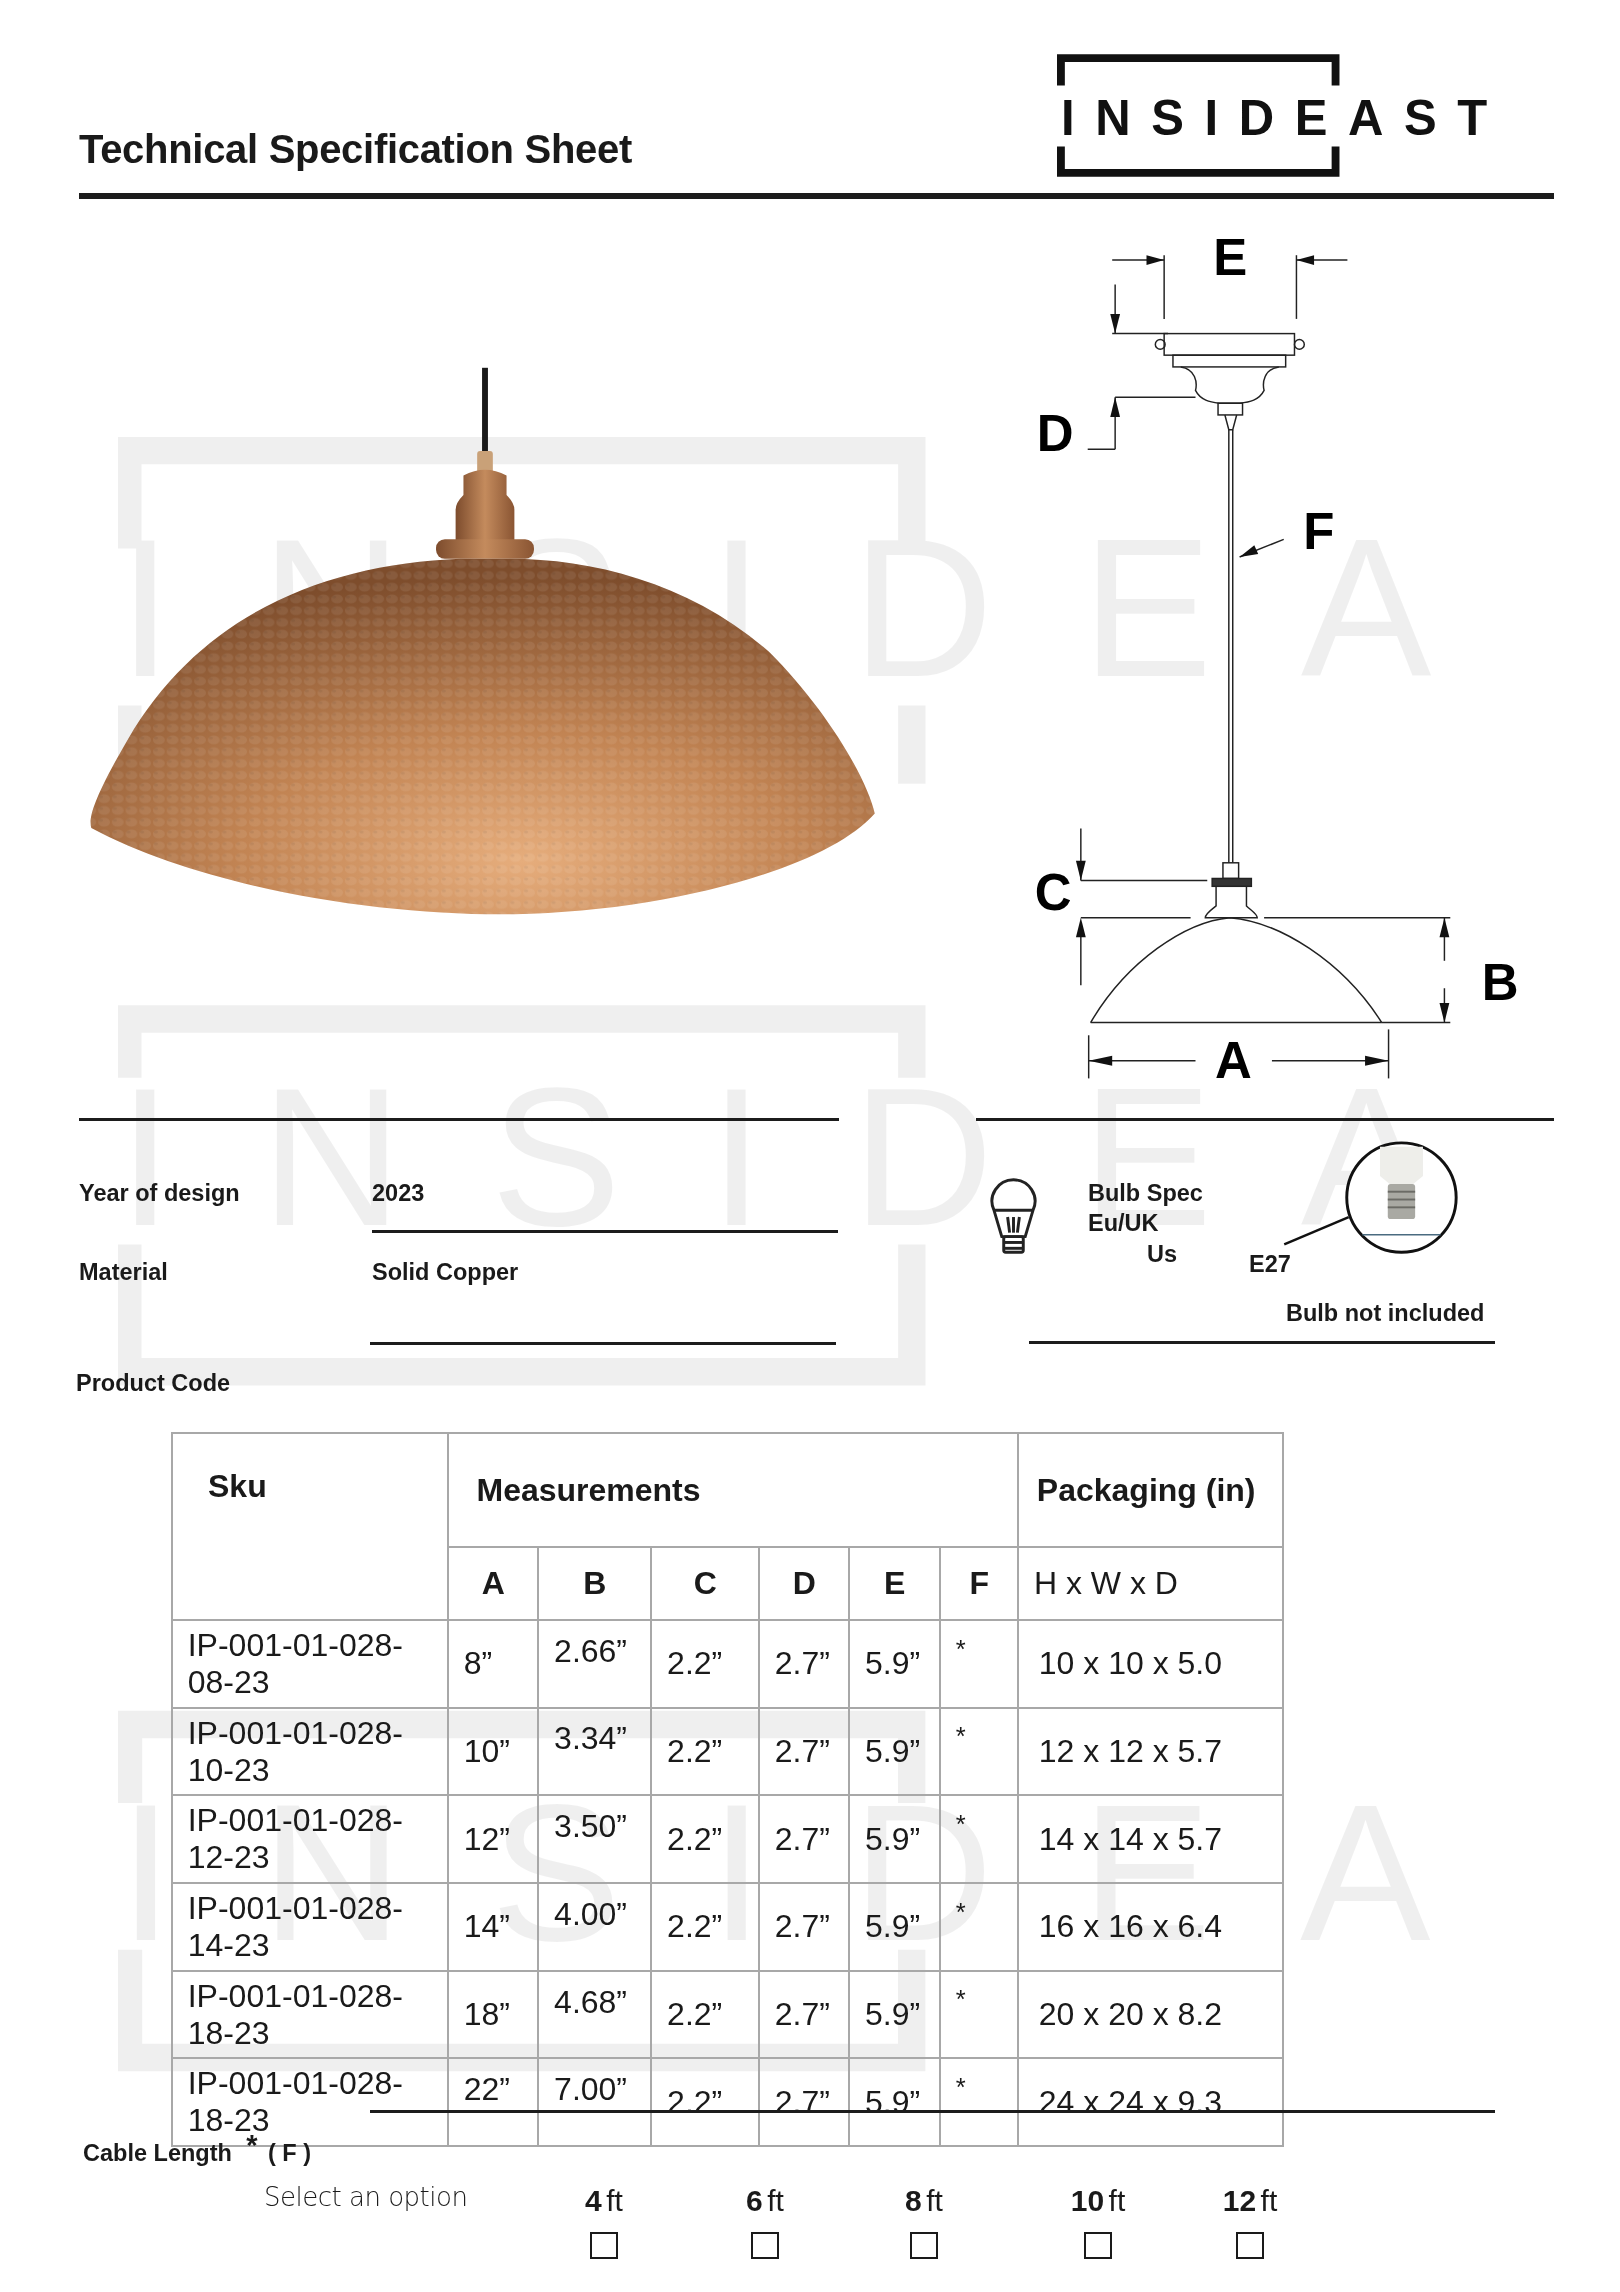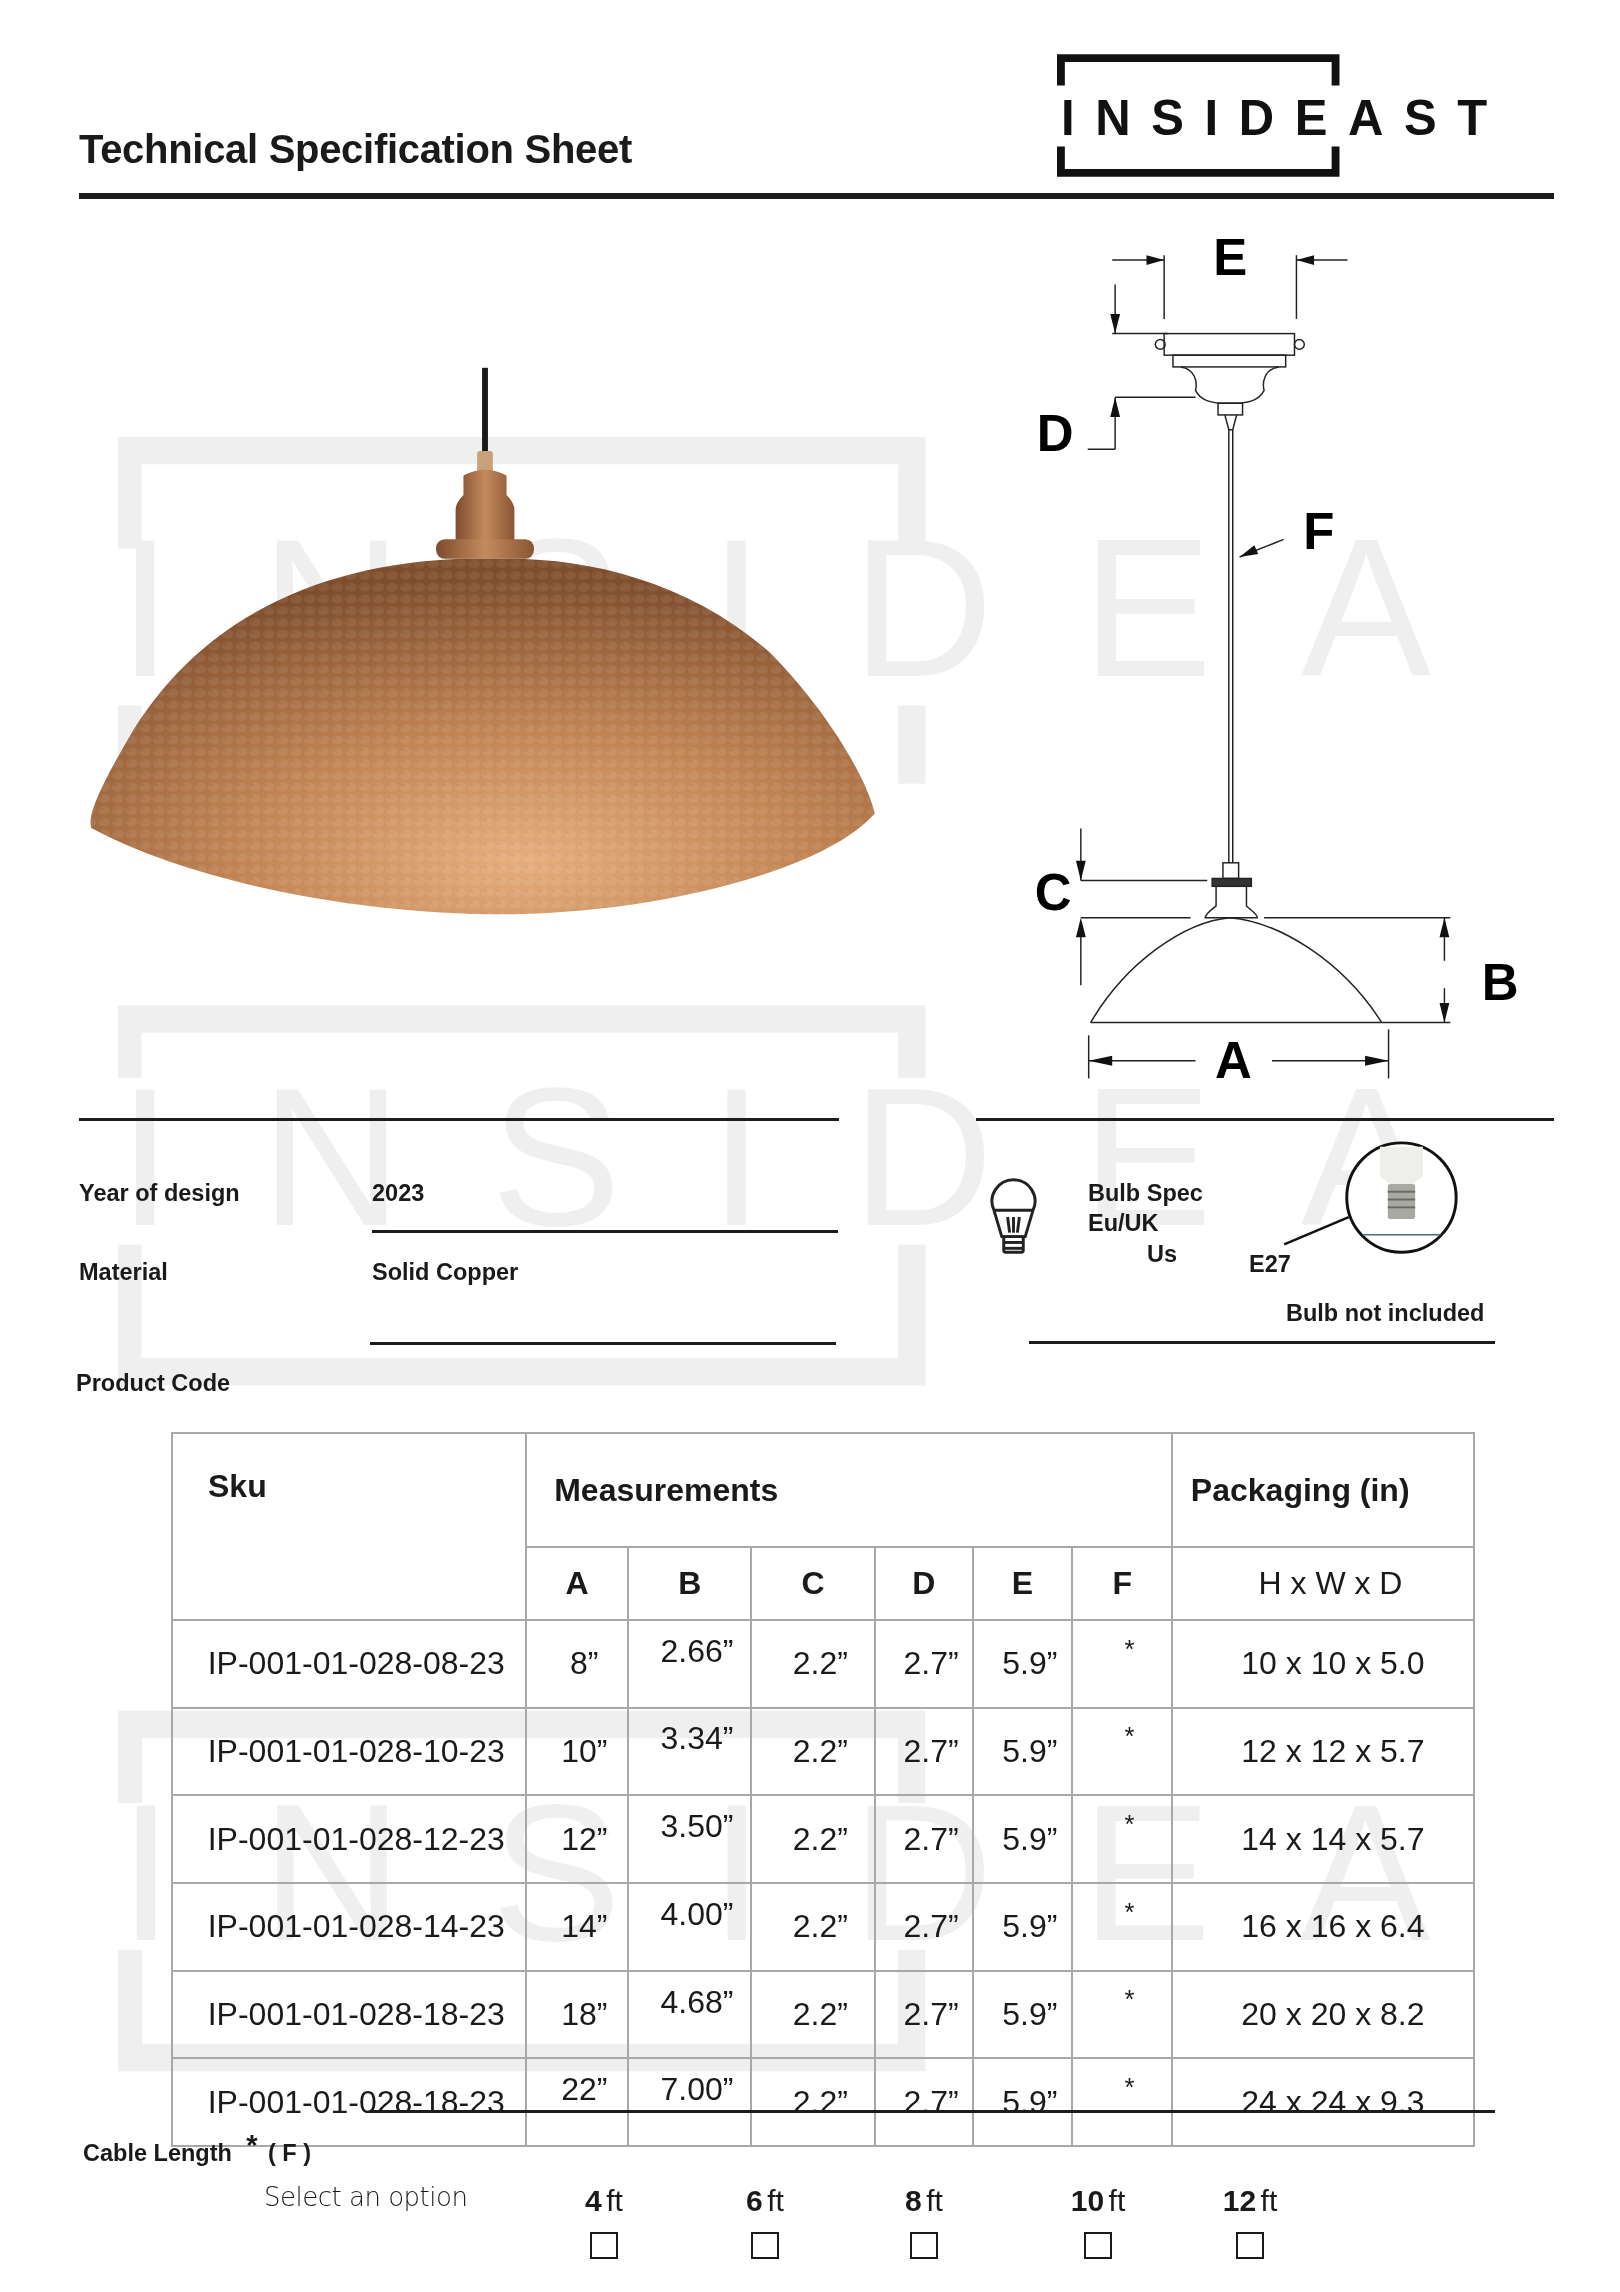--- a/index.html
+++ b/index.html
@@ -7,26 +7,26 @@
          font-family:"Liberation Sans", sans-serif; color:#1a1a1a; }
   .abs { position:absolute; }
   .title { left:79px; top:127px; font-size:40px; font-weight:bold; letter-spacing:-0.3px; }
   .rule-top { left:79px; top:193px; width:1475px; height:5.9px; background:#1c1c1c; }
   .logo { left:1057px; top:54px; width:461px; height:123px; }
   .watermark { opacity:0.06; pointer-events:none; }
   .divider { height:2.9px; background:#1c1c1c; }
   .label { font-size:23.5px; font-weight:bold; }
   .value { font-size:23.5px; font-weight:bold; }
   table.spec { border-collapse:collapse; position:absolute; left:171px; top:1432px;
-               width:1304px; font-family:"Liberation Sans", sans-serif; }
+               width:1113px; font-family:"Liberation Sans", sans-serif; }
   table.spec td { border:2px solid #a8a8a8; padding:0; font-size:32px; color:#1a1a1a; }
   table.spec .hdr { font-weight:bold; font-size:32px; vertical-align:middle; }
   table.spec .sub { font-weight:bold; text-align:center; height:71px; font-size:32px; }
   table.spec tr.row td { height:72px;margin-top:28px; }
-  .cell-l { padding-left:14.7px !important;text-align:center; }
+  .cell-l { padding-left:14.7px !important; }
   .chk { width:27.4px; height:27.4px; border:2.5px solid #1a1a1a; background:#fff; display:inline-block; box-sizing:border-box; }
   .opt { position:absolute; text-align:center; width:108px; }
   .opt .num { font-weight:bold; font-size:30px; }
   .opt .unit { font-size:30px; }
   .dim-letter { font-family:"Liberation Sans", sans-serif; font-weight:bold; font-size:52px; fill:#000; }
 </style>
 </head>
 <body>
 
 <svg class="abs watermark" style="left:118px;top:431px" width="1372" height="980" viewBox="0 0 1400 1000">

